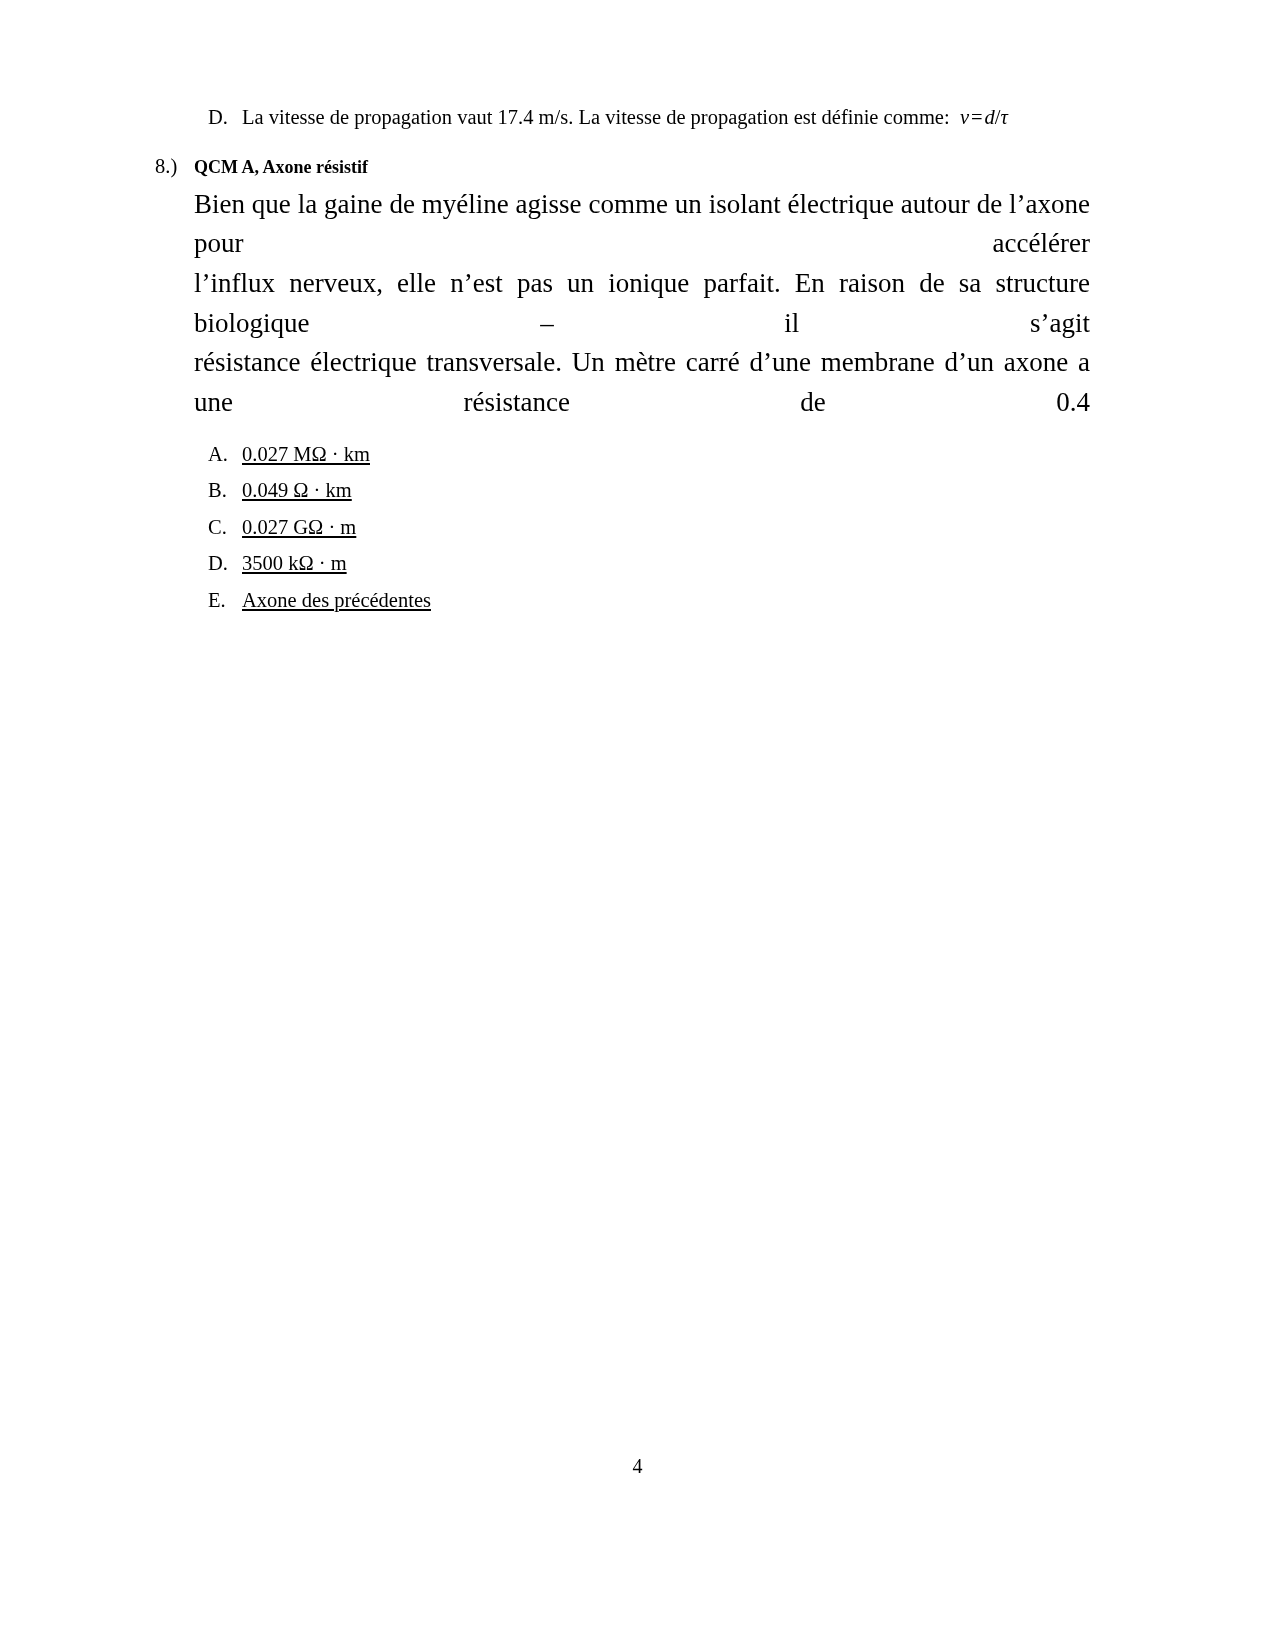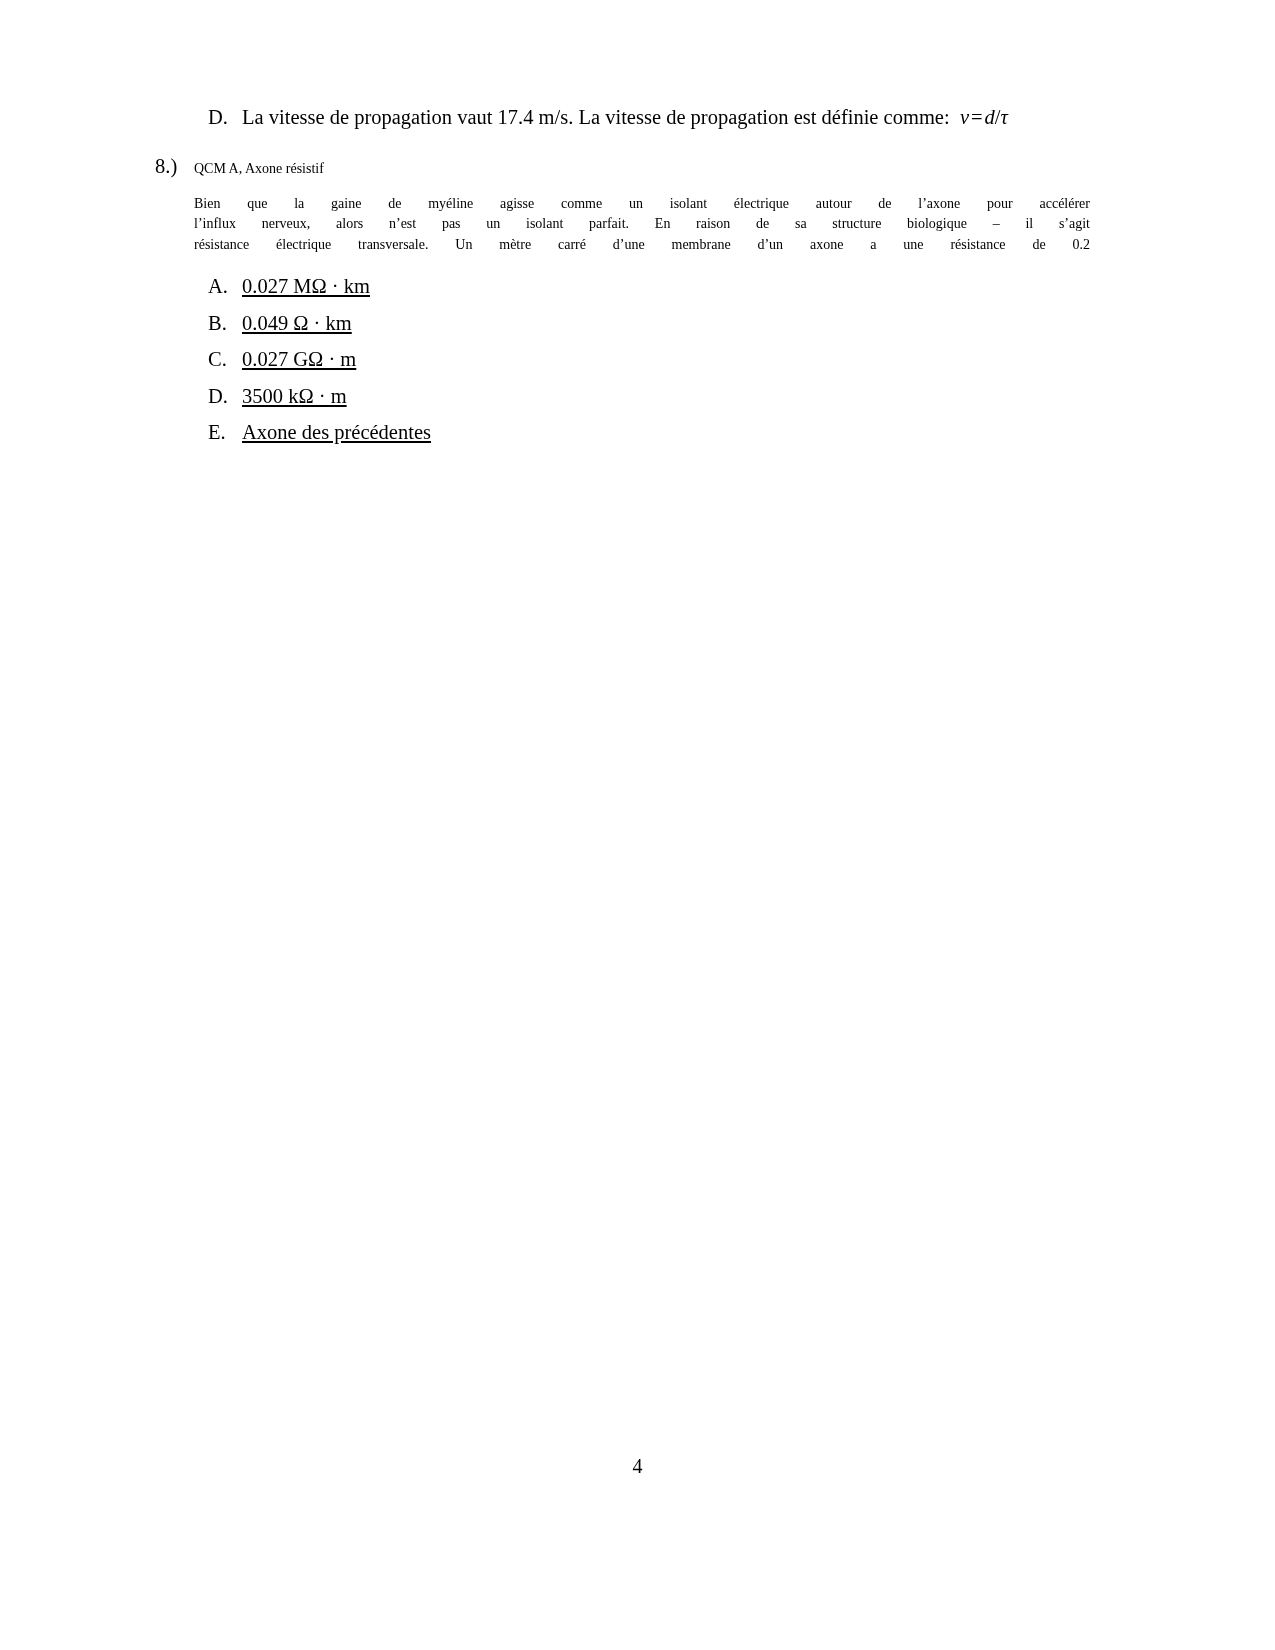--- a/index.html
+++ b/index.html
@@ -65,29 +65,29 @@
     margin-top: 24px;
   }
   .question .qnum {
     flex: 0 0 auto;
     width: 39px;
     font-size: 20.5px;
     text-align: left;
   }
   .question .qtitle {
     flex: 1 1 auto;
-    font-weight: normal;
-    font-size: 14px;
+    font-weight: bold;
+    font-size: 18px;
   }
 
   
   .statement {
     margin-left: 39px;
-    margin-top: 16px;
-    font-size: 14px;
+    margin-top: 7px;
+    font-size: 27px;
     line-height: 1.47;
     text-align: justify;
     text-justify: inter-word;
     hyphens: none;
   }
   .statement .ln {
     display: block;
     text-align: justify;
     text-align-last: justify;
     white-space: normal;
@@ -140,22 +140,22 @@
       <span class="body"><span>La vitesse de propagation vaut 17.4 m/s. La vitesse de propagation est définie comme:</span><span class="math">&nbsp;&nbsp;<span class="mvar">v</span><span class="op">=</span><span class="mvar">d</span><span class="slash">/</span><span class="mvar">τ</span></span></span>
     </div>
 
     <div class="question">
       <span class="qnum">8.)</span>
       <span class="qtitle">QCM A, Axone résistif</span>
     </div>
 
     <div class="statement">
       <span class="ln">Bien que la gaine de myéline agisse comme un isolant électrique autour de l’axone pour accélérer</span>
-      <span class="ln">l’influx nerveux, alors n’est pas un isolant parfait.  En raison de sa structure biologique – il s’agit</span>
-      <span class="ln">résistance électrique transversale.  Un mètre carré d’une membrane d’un axone a une résistance de 0.2</span>
+      <span class="ln">l’influx nerveux, elle n’est pas un ionique parfait.  En raison de sa structure biologique – il s’agit</span>
+      <span class="ln">résistance électrique transversale.  Un mètre carré d’une membrane d’un axone a une résistance de 0.4</span>
     </div>
 
     <div class="options">
       <div class="option">
         <span class="marker">A.</span>
         <span class="body">0.027 MΩ · km</span>
       </div>
       <div class="option">
         <span class="marker">B.</span>
         <span class="body">0.049 Ω · km</span>

